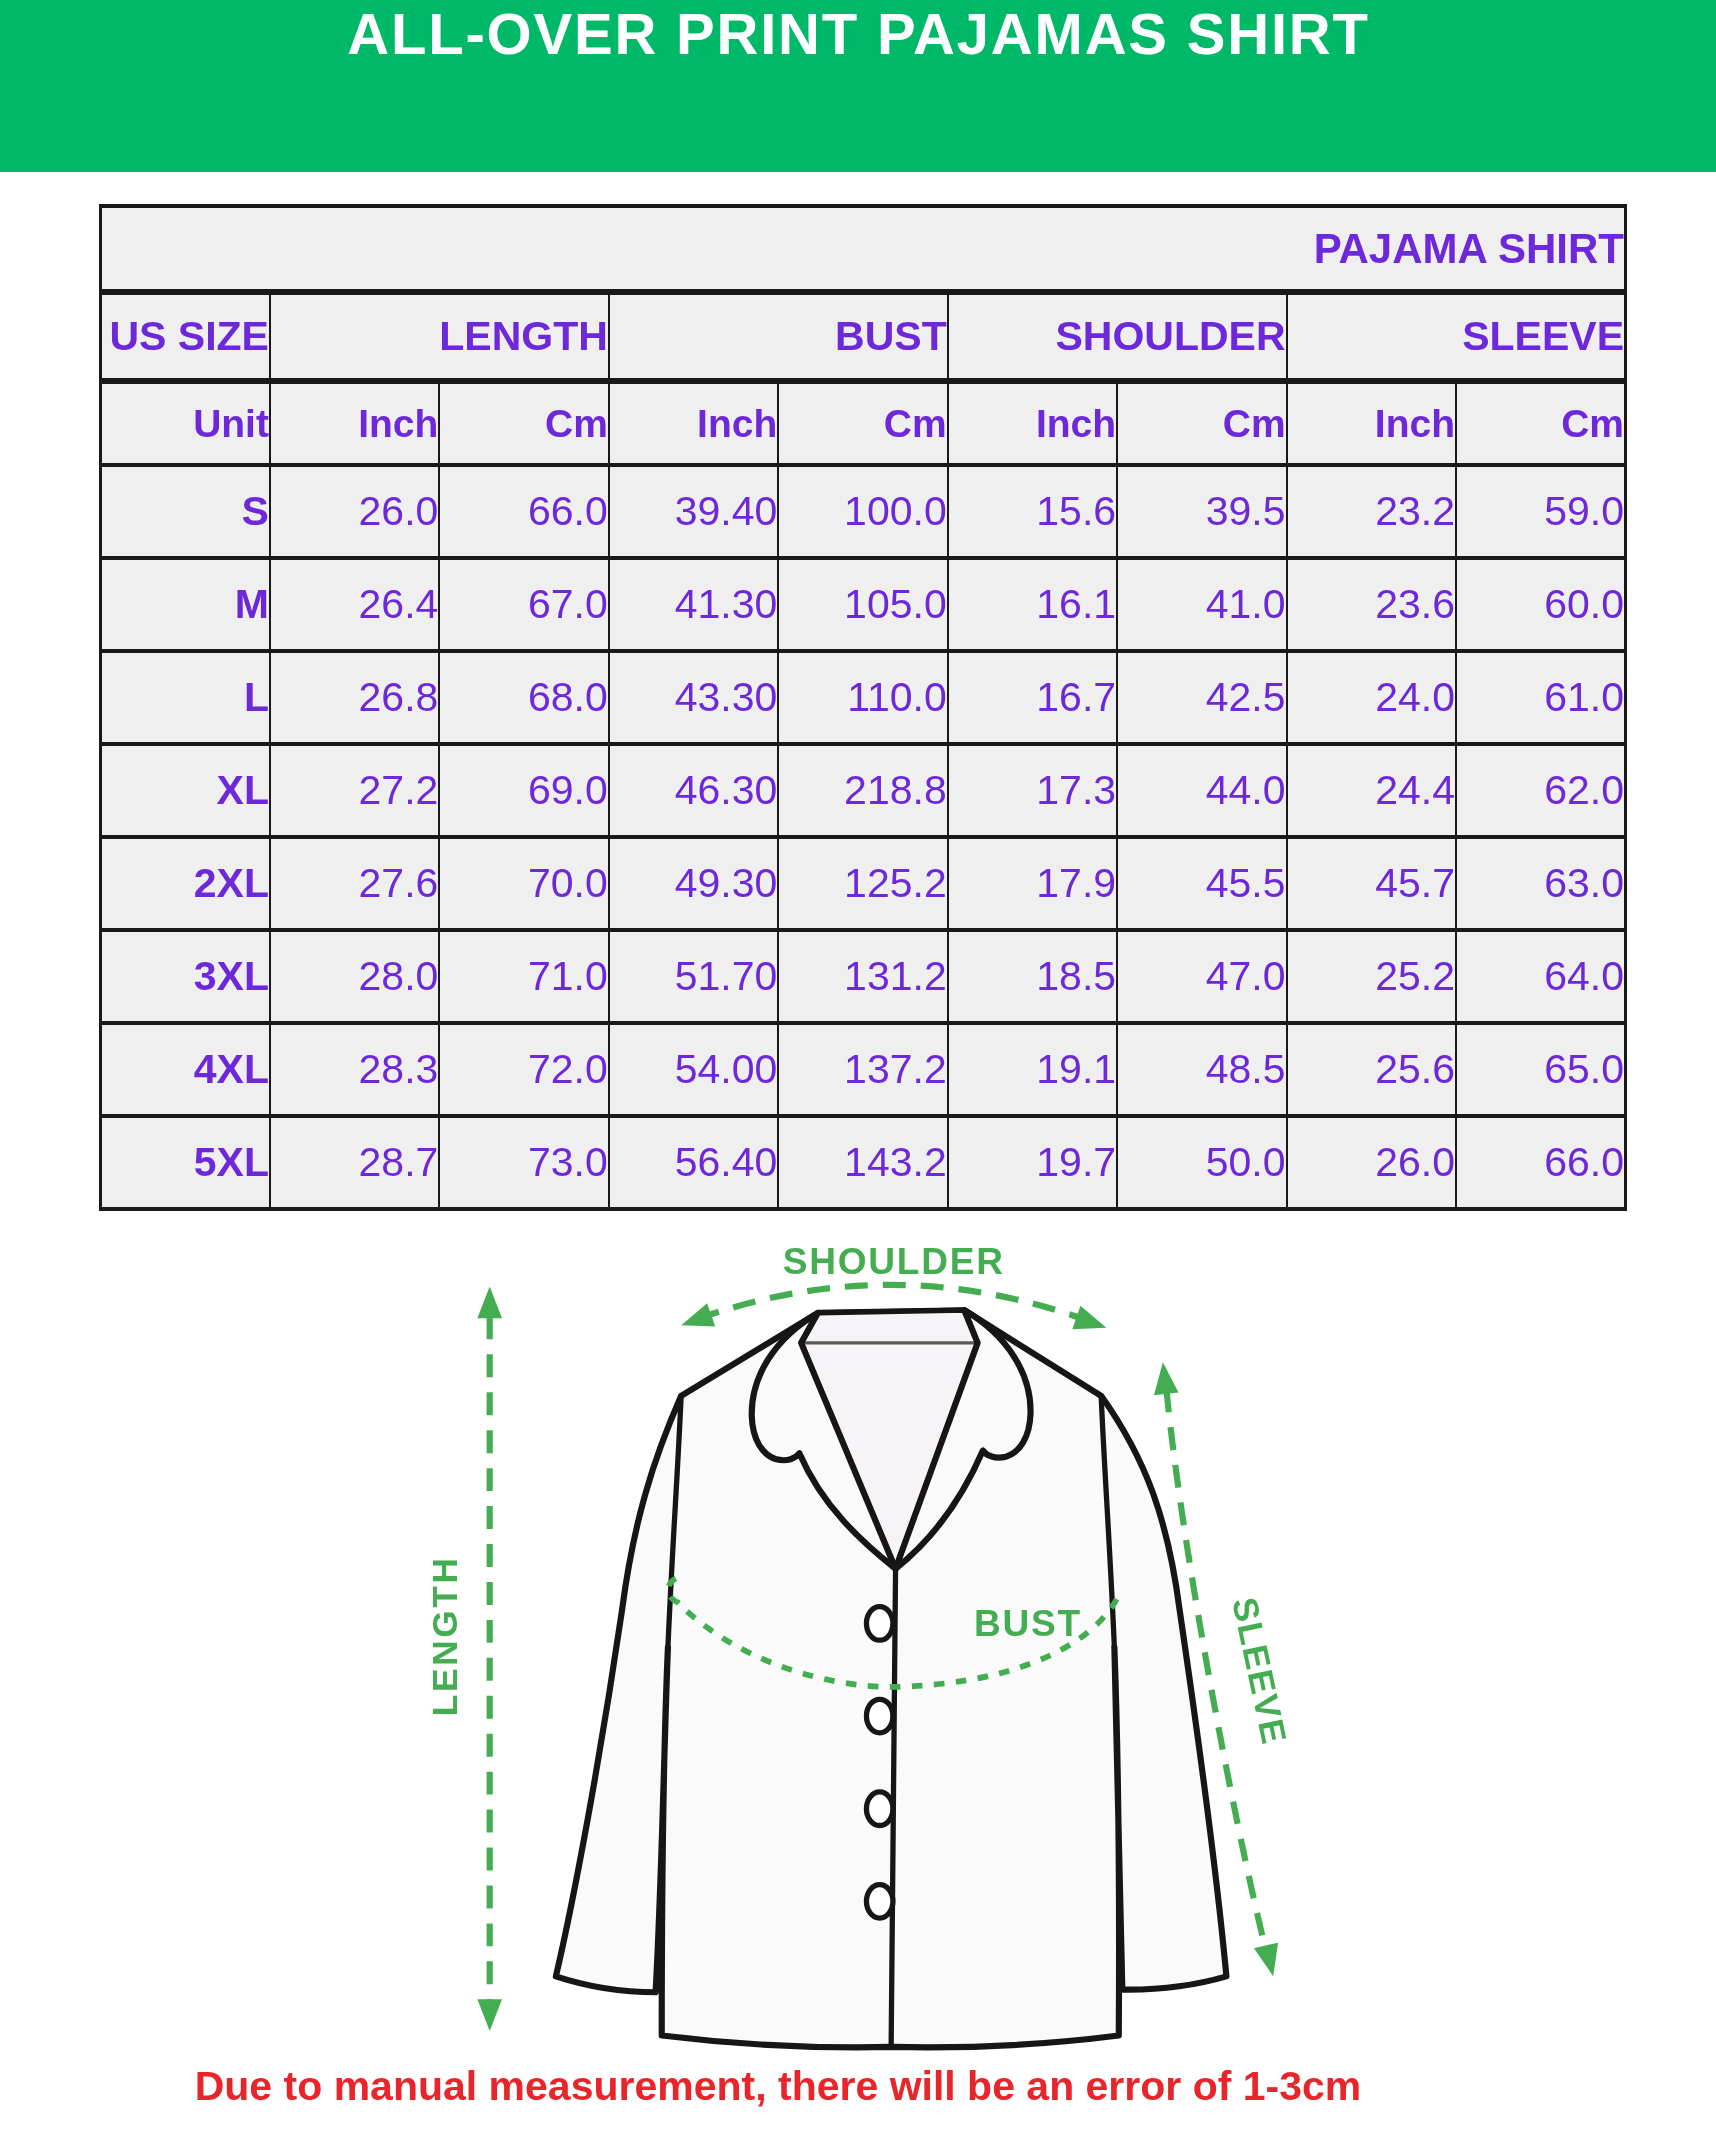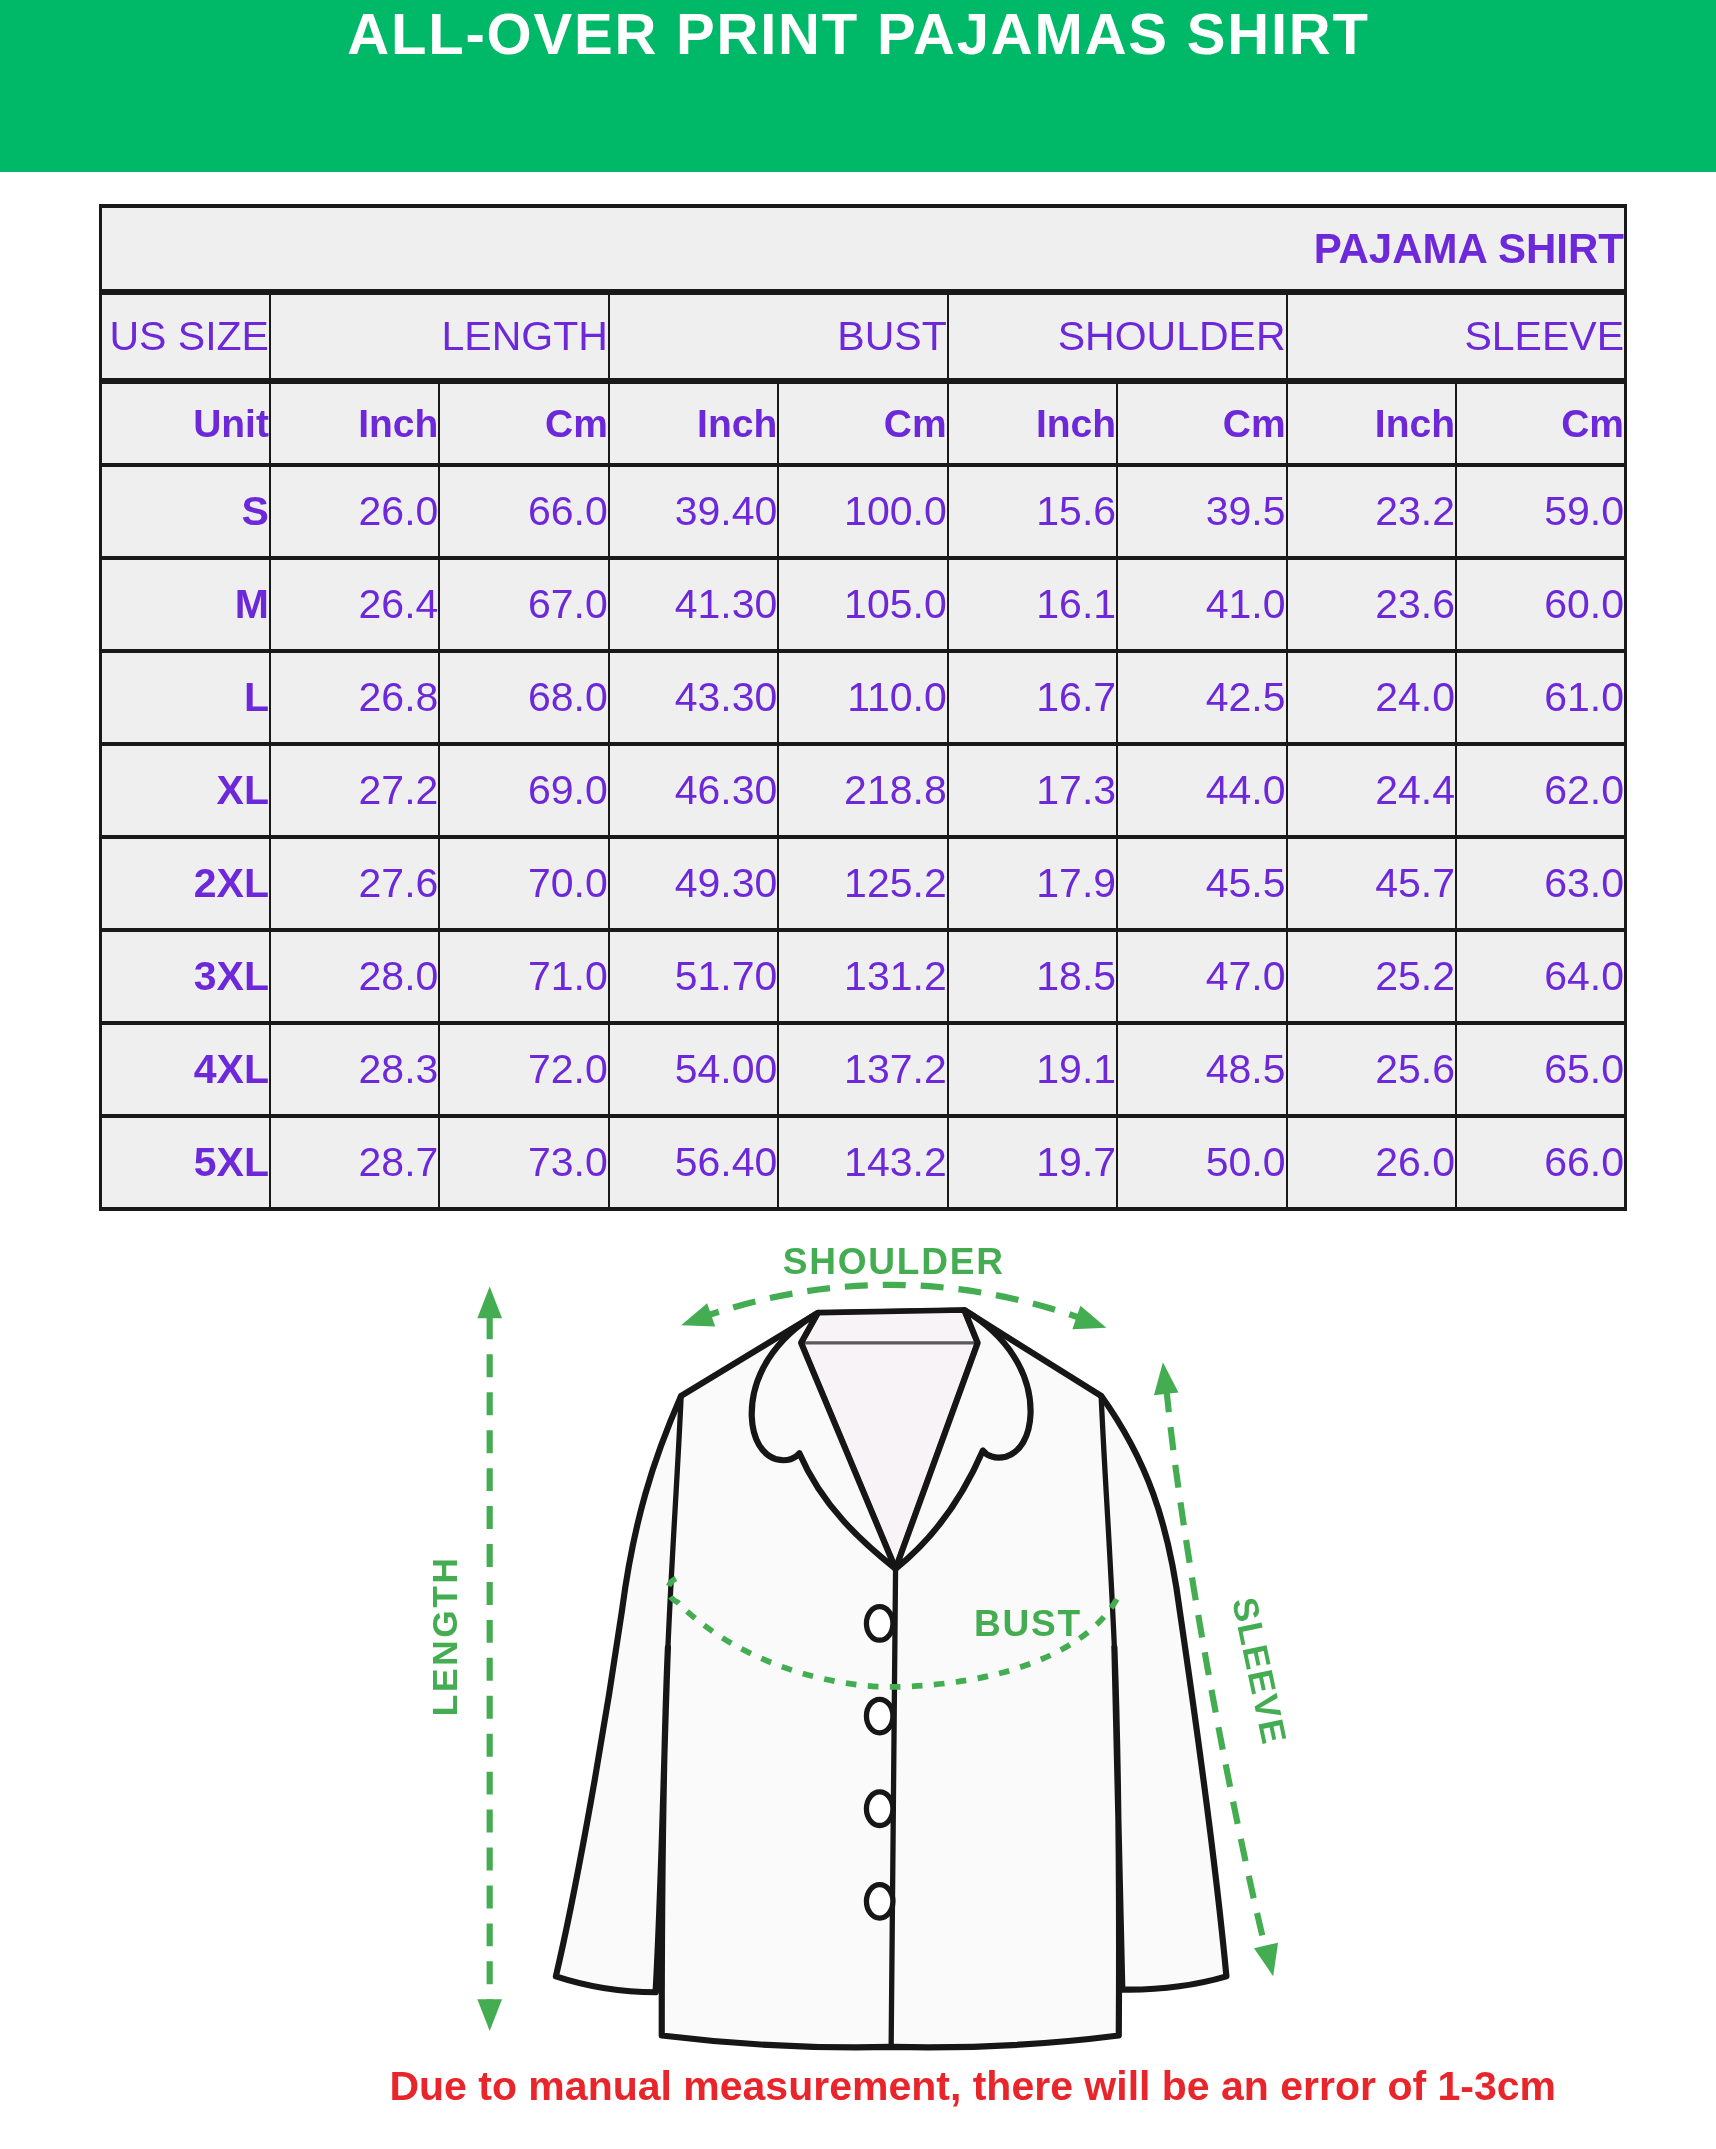--- a/index.html
+++ b/index.html
@@ -18,35 +18,35 @@
   table.size-table{
     position:absolute;top:204px;left:99px;width:1528px;
     border-collapse:collapse;table-layout:fixed;text-align:right;color:#6d28d9;
     border:3.5px solid var(--ink);
   }
   table.size-table td{
     border:2.6px solid var(--ink);border-top-width:4.4px;border-bottom-width:4.4px;
     padding:0;overflow:hidden;background:var(--cellgray);
   }
   tr.title-row td{height:81px;font-size:42px;font-weight:bold;border-bottom-width:6.2px;}
-  tr.group-row td{height:83px;font-size:41px;font-weight:normal;border-bottom-width:6.2px;}
+  tr.group-row td{height:83px;font-size:41px;font-weight:bold;border-bottom-width:6.2px;}
   tr.unit-row td{height:79px;font-size:39px;font-weight:bold;margin-left:7px;}
   tr.data-row td{height:89px;font-size:41px;font-weight:normal;}
   tr.data-row td.c0{font-weight:bold;}
   td.cw{background:#ffffff;}
   td.cg{background:var(--cellgray);}
   .diagram{position:absolute;top:1228px;left:0;}
   .diagram text{font-family:"Liberation Sans", sans-serif;font-weight:bold;fill:var(--accent);}
   .g-dash{stroke:var(--accent);fill:none;stroke-width:7;stroke-dasharray:26 17;}
   .g-dot{stroke:var(--accent);fill:none;stroke-width:6.5;stroke-dasharray:12 13;}
   .g-head{fill:var(--accent);stroke:none;}
   .cloth{fill:#fafafa;stroke:#161616;stroke-width:7;stroke-linejoin:round;stroke-linecap:round;}
   .cloth-line{fill:none;stroke:#161616;stroke-width:6;stroke-linejoin:round;stroke-linecap:round;}
   .disclaimer{
-    position:absolute;top:2063px;left:0;width:1556px;text-align:right;
+    position:absolute;top:2063px;left:0;width:1556px;text-align:center;
     font-size:41px;font-weight:bold;color:var(--red);white-space:nowrap;
   }
 </style>
 </head>
 <body style="--banner-bg: #00b968; --accent: #44ad52; --red: #e8252b;">
 
 <div class="banner">
   <h1>ALL-OVER PRINT PAJAMAS SHIRT</h1>
 </div>
 

